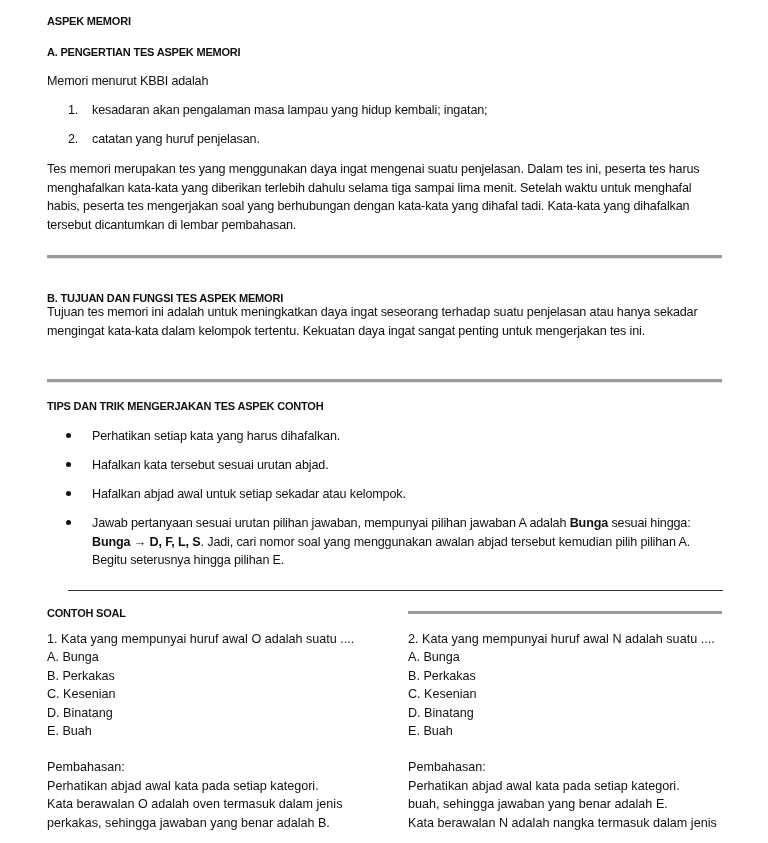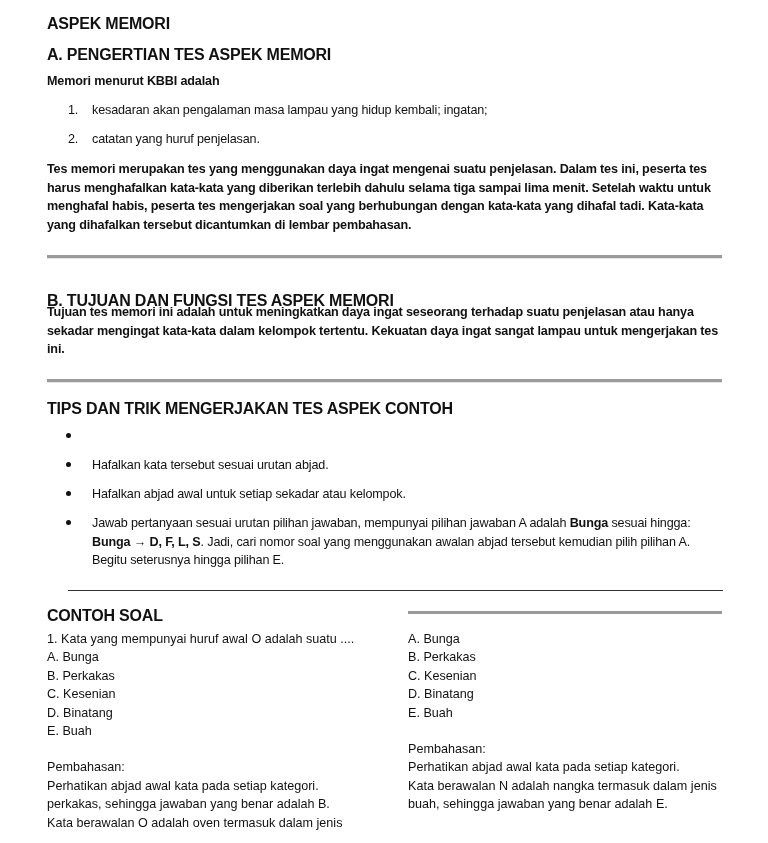--- a/index.html
+++ b/index.html
@@ -1,22 +1,22 @@
 <!DOCTYPE html>
 <html><head>
   <meta charset="utf-8">
   <style>
     html, body { margin: 0; padding: 0; background: #ffffff; }
     body {
       width: 768px; height: 843px; overflow: hidden; position: relative;
       font-family: "Liberation Sans", sans-serif; color: #111; font-size: 12.6px;
     }
     .page { position: absolute; left: 47px; top: 0; width: 675px; }
-    .h { font-weight: bold; position: absolute; left: 0; font-size: 16px; letter-spacing: -0.2px; }
-    .p { position: absolute; left: 0; line-height: 18.6px; width: 675px; letter-spacing: -0.15px; font-weight: bold; }
+    .h { font-weight: bold; position: absolute; left: 0; font-size: 11px; letter-spacing: -0.2px; }
+    .p { position: absolute; left: 0; line-height: 18.6px; width: 675px; letter-spacing: -0.15px; }
     .li { position: absolute; left: 45px; line-height: 18.6px; letter-spacing: -0.15px; }
     .num { position: absolute; left: -24px; }
     .bullet { position: absolute; left: -26px; top: 6px; width: 5px; height: 5px; border-radius: 50%; background: #111; }
     .rule-gray { position: absolute; left: 0; width: 675px; height: 3px; background: #9a9a9a; border-bottom: 1px solid #e4e4e4; }
     .rule-dark { position: absolute; left: 21px; width: 655px; height: 1px; background: #333; }
     .rule-short { position: absolute; left: 361px; width: 314px; height: 3px; background: #9a9a9a; }
     .col { position: absolute; line-height: 18.4px; width: 330px; font-size: 12.6px; }
     .col .line { display: block; white-space: nowrap; }
     .gap { height: 18px; }
   </style>
@@ -36,28 +36,29 @@
   <div class="li" style="top:130px">
     <span class="num">2.</span>
     <span>catatan yang huruf penjelasan.</span>
   </div>
 
   <div class="p" style="top:160px">Tes memori merupakan tes yang menggunakan daya ingat mengenai suatu penjelasan. Dalam tes ini, peserta tes harus menghafalkan kata-kata yang diberikan terlebih dahulu selama tiga sampai lima menit. Setelah waktu untuk menghafal habis, peserta tes mengerjakan soal yang berhubungan dengan kata-kata yang dihafal tadi. Kata-kata yang dihafalkan tersebut dicantumkan di lembar pembahasan.</div>
 
   <div class="rule-gray" style="top:255px"></div>
 
   <div class="h" style="top:292px">B. TUJUAN DAN FUNGSI TES ASPEK MEMORI</div>
-  <div class="p" style="top:303px">Tujuan tes memori ini adalah untuk meningkatkan daya ingat seseorang terhadap suatu penjelasan atau hanya sekadar mengingat kata-kata dalam kelompok tertentu. Kekuatan daya ingat sangat lampau untuk mengerjakan tes ini.</div>
+  <div class="p" style="top:303px">Tujuan tes memori ini adalah untuk meningkatkan daya ingat seseorang terhadap suatu penjelasan atau hanya sekadar mengingat kata-kata dalam kelompok tertentu. Kekuatan daya ingat sangat penting untuk mengerjakan tes ini.</div>
 
   <div class="rule-gray" style="top:379px"></div>
 
   <div class="h" style="top:400px">TIPS DAN TRIK MENGERJAKAN TES ASPEK CONTOH</div>
 
   <div class="li" style="top:427px">
     <span class="bullet"></span>
+    <span>Perhatikan setiap kata yang harus dihafalkan.</span>
   </div>
   <div class="li" style="top:456px">
     <span class="bullet"></span>
     <span>Hafalkan kata tersebut sesuai urutan abjad.</span>
   </div>
   <div class="li" style="top:485px">
     <span class="bullet"></span>
     <span>Hafalkan abjad awal untuk setiap sekadar atau kelompok.</span>
   </div>
   <div class="li" style="top:514px; width:635px">
@@ -73,33 +74,34 @@
   <div class="col" style="left:0; top:630px">
     <span class="line">1. Kata yang mempunyai huruf awal O adalah suatu ....</span>
     <span class="line">A. Bunga</span>
     <span class="line">B. Perkakas</span>
     <span class="line">C. Kesenian</span>
     <span class="line">D. Binatang</span>
     <span class="line">E. Buah</span>
     <div class="gap"></div>
     <span class="line">Pembahasan:</span>
     <span class="line">Perhatikan abjad awal kata pada setiap kategori.</span>
+    <span class="line">Kata berawalan O adalah oven termasuk dalam jenis</span>
     <span class="line">perkakas, sehingga jawaban yang benar adalah B.</span>
-    <span class="line">Kata berawalan O adalah oven termasuk dalam jenis</span>
     <div class="gap"></div>
 
   </div>
 
   <div class="col" style="left:361px; top:630px">
+    <span class="line">2. Kata yang mempunyai huruf awal N adalah suatu ....</span>
     <span class="line">A. Bunga</span>
     <span class="line">B. Perkakas</span>
     <span class="line">C. Kesenian</span>
     <span class="line">D. Binatang</span>
     <span class="line">E. Buah</span>
     <div class="gap"></div>
     <span class="line">Pembahasan:</span>
     <span class="line">Perhatikan abjad awal kata pada setiap kategori.</span>
+    <span class="line">buah, sehingga jawaban yang benar adalah E.</span>
     <span class="line">Kata berawalan N adalah nangka termasuk dalam jenis</span>
-    <span class="line">buah, sehingga jawaban yang benar adalah E.</span>
     <div class="gap"></div>
 
   </div>
 </div>
 
 </body></html>

